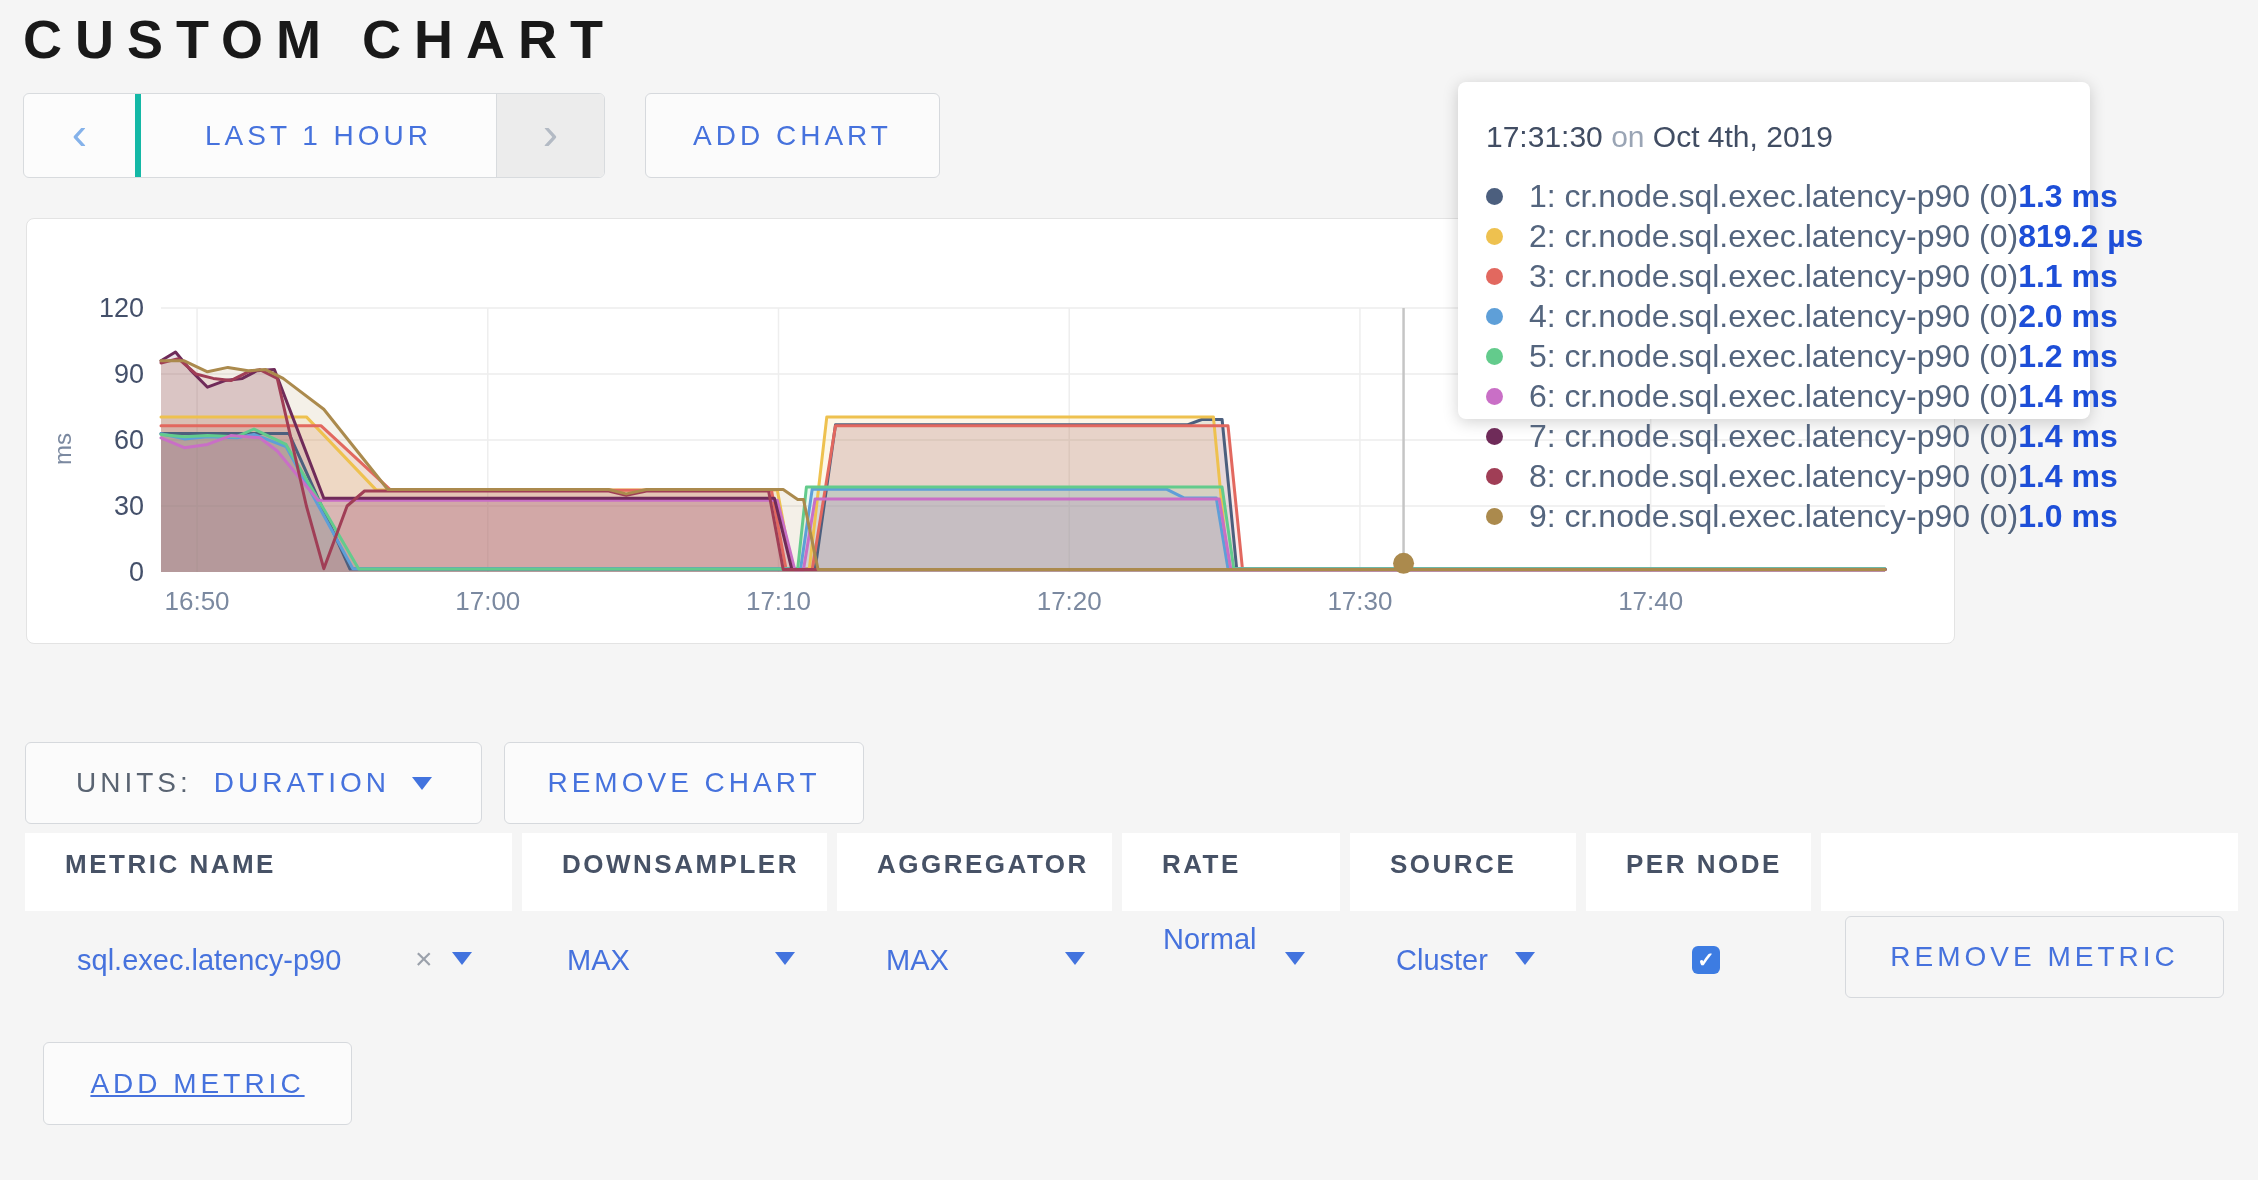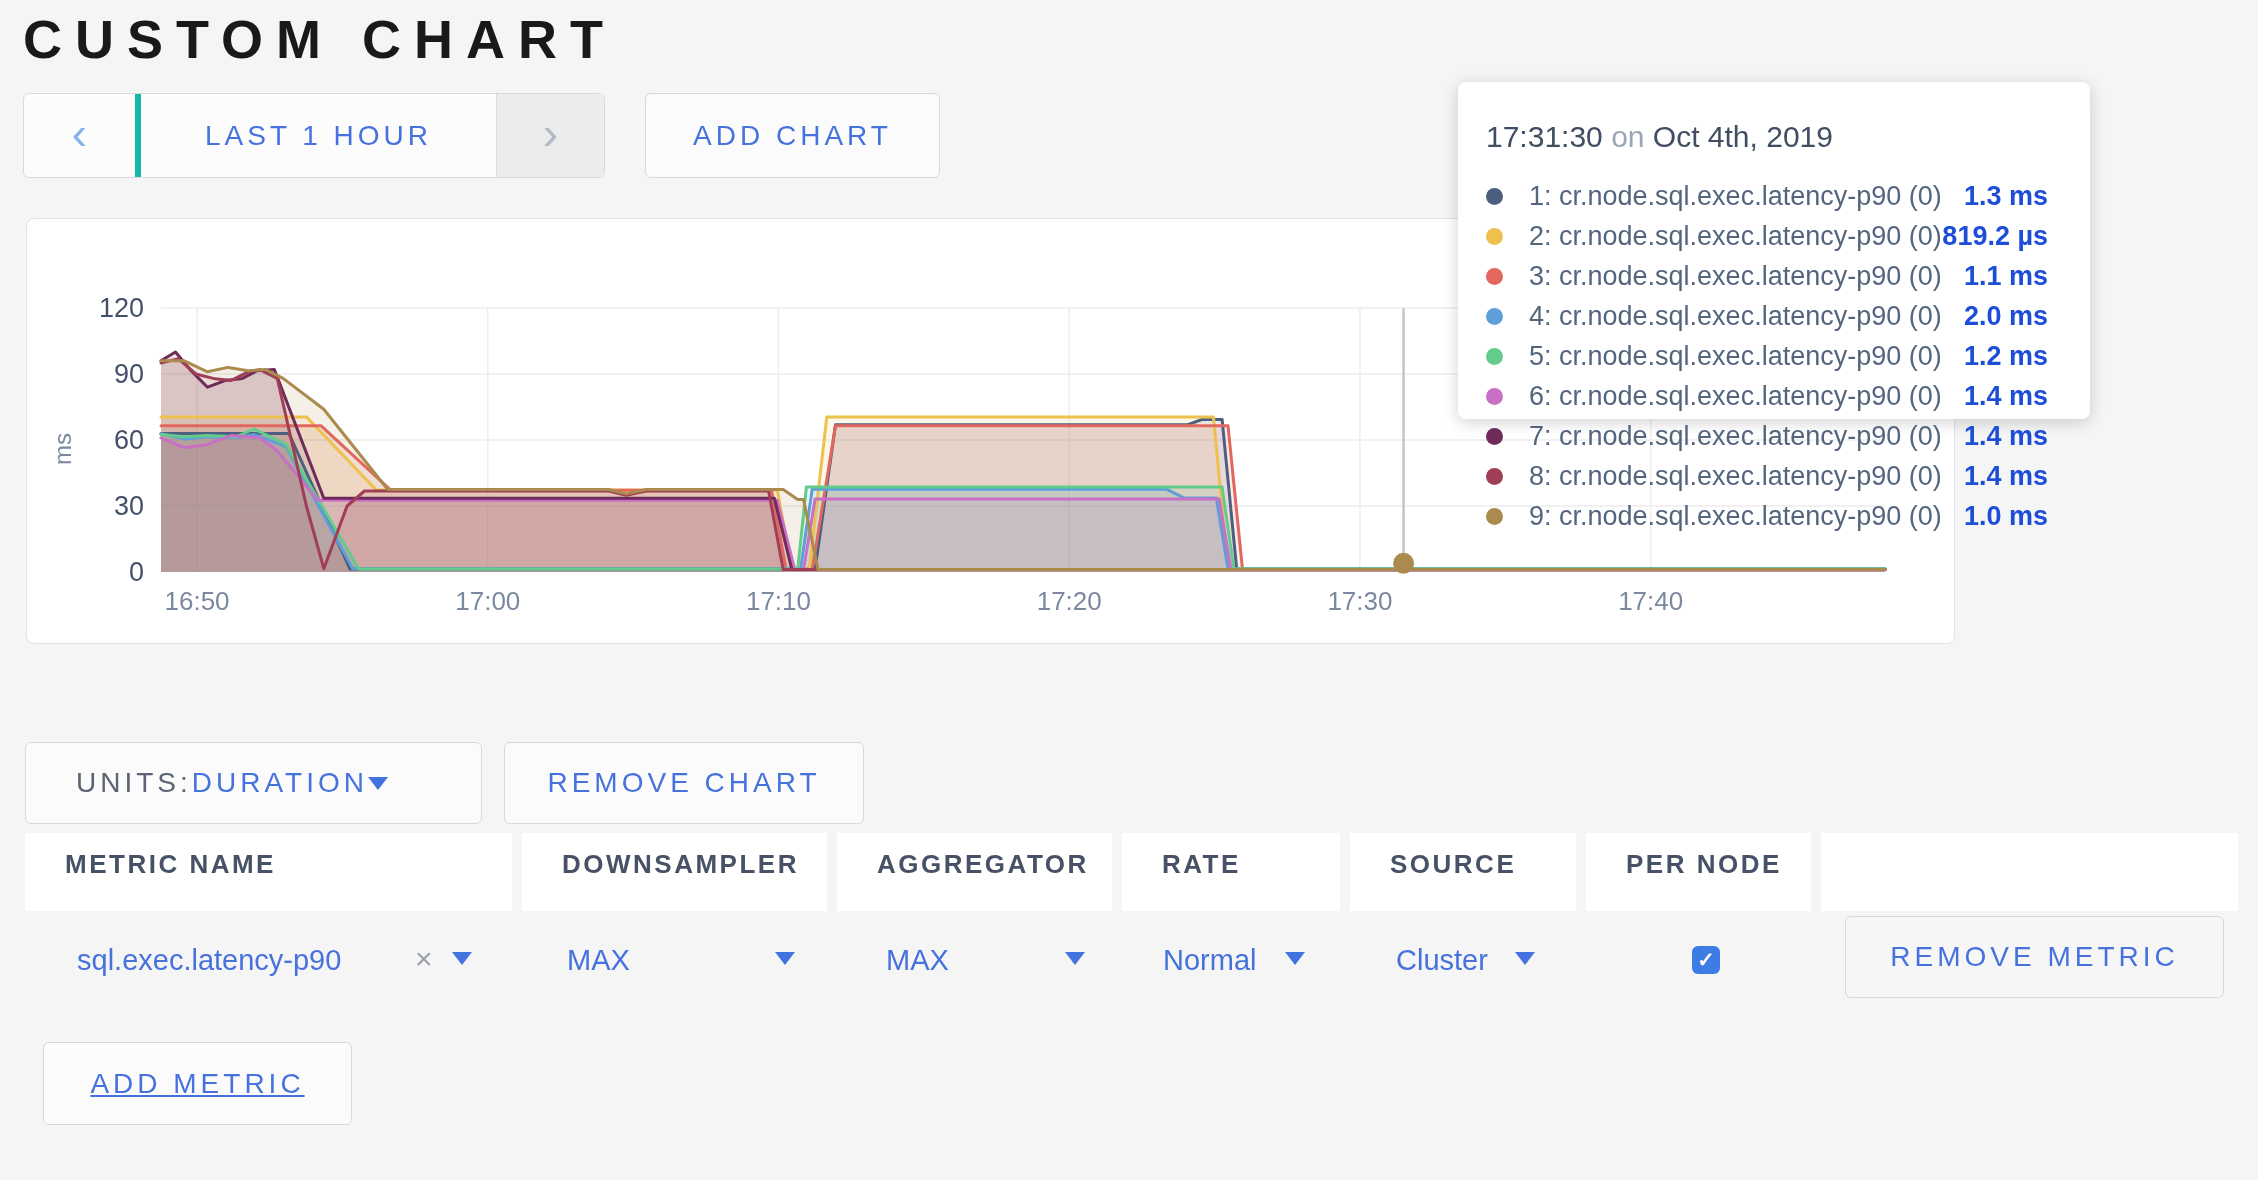--- a/index.html
+++ b/index.html
@@ -18,42 +18,42 @@
     color:#4672dd;font-size:28px;letter-spacing:4px;cursor:pointer;}
   .seg-next{width:107px;background:#ececec;cursor:pointer;}
   .chev{font-size:46px;line-height:46px;margin-top:-6px;}
   .chev-prev{color:#85b2ea;}
   .chev-next{color:#b3bac4;}
 
   .btn{position:absolute;display:flex;align-items:center;justify-content:center;
     border:1px solid #d6d9dd;border-radius:6px;background:#fbfbfb;color:#4672dd;
     font-size:28px;letter-spacing:4px;cursor:pointer;box-sizing:border-box;}
   .add-chart-btn{left:645px;top:93px;width:295px;height:85px;}
-  .units-btn{left:25px;top:742px;width:457px;height:82px;justify-content:flex-start;padding-left:50px;}
+  .units-btn{left:25px;top:742px;width:457px;height:82px;justify-content:flex-start;padding-left:50px;gap:22px;}
   .remove-chart-btn{left:504px;top:742px;width:360px;height:82px;}
   .remove-metric-btn{left:1845px;top:916px;width:379px;height:82px;background:#f6f6f6;}
   .add-metric-btn{left:43px;top:1042px;width:309px;height:83px;text-decoration:underline;}
   .units-label{color:#5a6472;}
 
   .caret{width:0;height:0;border-left:10px solid transparent;border-right:10px solid transparent;
     border-top:13px solid #4273de;display:inline-block;}
 
   
   .chart-card{position:absolute;left:26px;top:218px;width:1929px;height:426px;
     background:#ffffff;border:1px solid #e3e3e3;border-radius:8px;box-sizing:border-box;}
   .chart-card svg{position:absolute;left:0;top:0;}
 
   
   .tooltip{position:absolute;left:1458px;top:82px;width:632px;height:337px;background:#ffffff;
     border-radius:8px;box-shadow:0 3px 16px rgba(0,0,0,.18);box-sizing:border-box;
     padding:38px 42px 0 28px;z-index:5;}
   .tt-title{font-size:30px;color:#414d63;}
   .tt-title .conj{color:#9aa5b5;}
   .tt-rows{margin-top:22px;}
-  .tt-row{display:flex;align-items:center;height:40px;font-size:27px;color:#54657e;}
+  .tt-row{display:flex;align-items:center;height:40px;font-size:32px;color:#54657e;}
   .tt-dot{width:17px;height:17px;border-radius:50%;margin-right:26px;flex:0 0 auto;}
   .tt-label{flex:1 1 auto;white-space:nowrap;}
   .tt-value{flex:0 0 auto;color:#1d4ed8;font-weight:700;white-space:nowrap;}
 
   
   .thead-cell{position:absolute;top:833px;height:78px;background:#ffffff;box-sizing:border-box;
     padding:16px 0 0 40px;font-size:26px;font-weight:700;letter-spacing:2.5px;color:#475266;}
   .hc0{left:25px;width:487px;}
   .hc1{left:522px;width:305px;}
   .hc2{left:837px;width:275px;}
@@ -211,21 +211,21 @@
     <span class="cell-item" style="left:77px;top:944px;">sql.exec.latency-p90</span>
     <span class="cell-item clear-x" style="left:415px;top:942px;">×</span>
     <span class="caret row-caret" style="left:452px;top:952px;"></span>
 
     <span class="cell-item" style="left:567px;top:944px;">MAX</span>
     <span class="caret row-caret" style="left:775px;top:952px;"></span>
 
     <span class="cell-item" style="left:886px;top:944px;">MAX</span>
     <span class="caret row-caret" style="left:1065px;top:952px;"></span>
 
-    <span class="cell-item" style="left:1163px;top:944px;">Normal</span>
+    <span class="cell-item" style="left:1163px;top:923px;">Normal</span>
     <span class="caret row-caret" style="left:1285px;top:952px;"></span>
 
     <span class="cell-item" style="left:1396px;top:944px;">Cluster</span>
     <span class="caret row-caret" style="left:1515px;top:952px;"></span>
 
     <span class="checkbox">✓</span>
 
     <div class="btn remove-metric-btn">REMOVE METRIC</div>
   </div>
 

